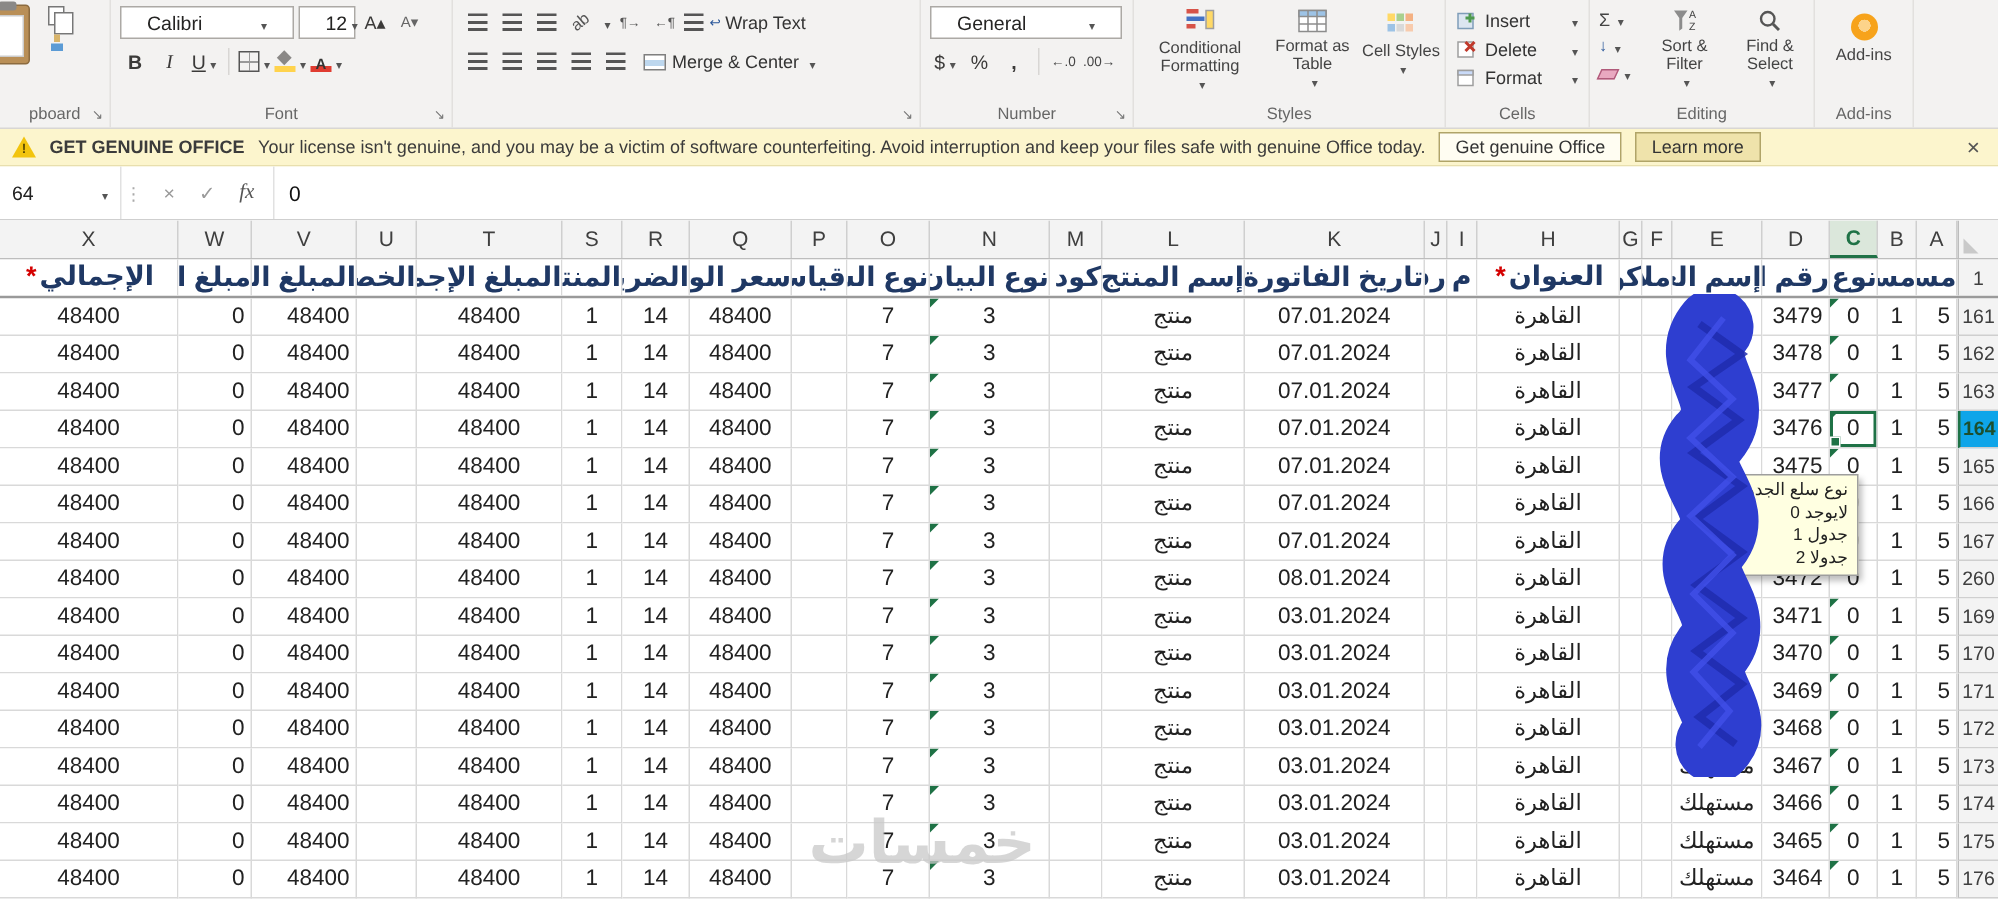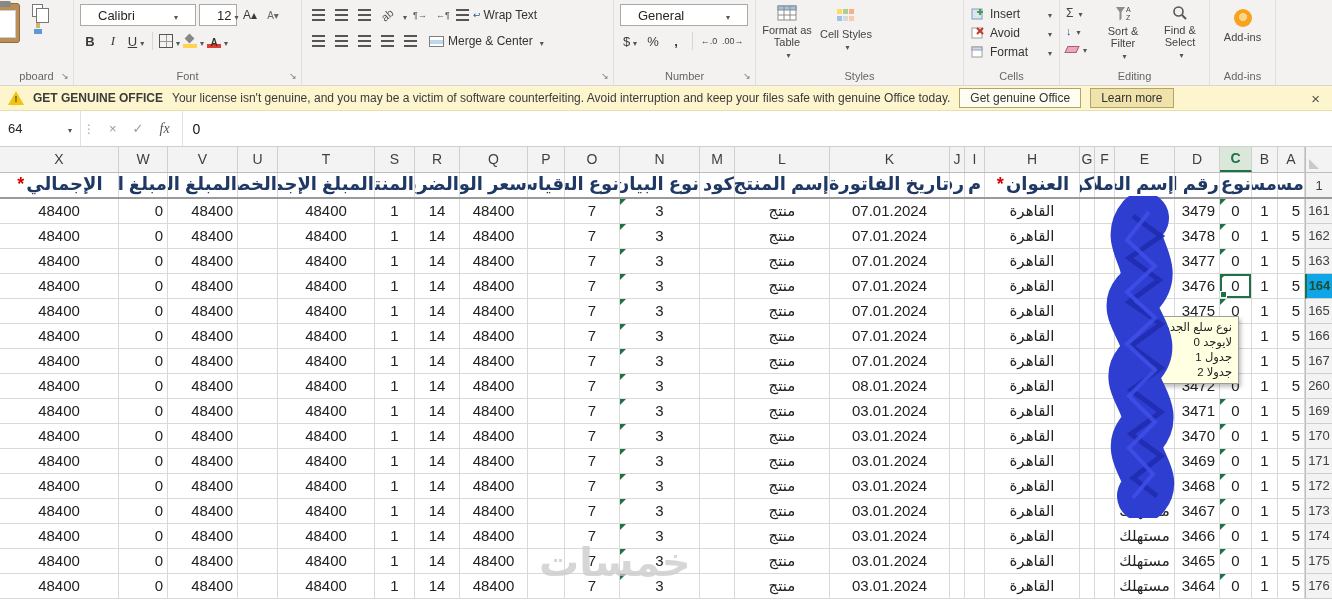--- a/index.html
+++ b/index.html
@@ -245,20 +245,32 @@
         <span class="btn b">,</span>
         <span class="vsep"></span>
         <span class="btn dec1"></span>
         <span class="btn dec2"></span>
       </div>
       <div class="lbl">Number</div>
       <span class="launcher"></span>
     </div>
 
     <div class="rg" style="width:208px;display:flex">
+      <span class="big" style="width:88px">
+        <span class="bicon">
+          <svg width="20" height="18" viewBox="0 0 20 18">
+              <rect x="1" y="1" width="8" height="3" fill="#d75348"></rect>
+              <rect x="1" y="6" width="12" height="3" fill="#4472c4"></rect>
+              <rect x="1" y="11" width="6" height="3" fill="#d75348"></rect>
+              <rect x="14" y="2" width="5" height="12" fill="#ffd966" stroke="#9e9e9e"></rect>
+            </svg>
+        </span>
+        <span>Conditional Formatting</span>
+        <span class="car"></span>
+      </span>
       <span class="big" style="width:62px">
         <span class="bicon">
           <svg width="20" height="16" viewBox="0 0 20 16">
               <rect x="1" y="1" width="18" height="14" fill="#fff" stroke="#8c8c8c"></rect>
               <rect x="1" y="1" width="18" height="4" fill="#9dc3e6" stroke="#8c8c8c"></rect>
               <line x1="7" y1="1" x2="7" y2="15" stroke="#8c8c8c"></line>
               <line x1="13" y1="1" x2="13" y2="15" stroke="#8c8c8c"></line>
               <line x1="1" y1="10" x2="19" y2="10" stroke="#8c8c8c"></line>
             </svg>
         </span>
@@ -291,21 +303,21 @@
           </svg>
         <span>Insert</span>
         <span class="car"></span>
       </div>
       <div class="crow">
         <svg width="14" height="13" viewBox="0 0 14 13">
             <rect x="1" y="2" width="10" height="10" fill="#fff" stroke="#9e9e9e"></rect>
             <line x1="6" y1="2" x2="12" y2="8" stroke="#c0392b" stroke-width="2"></line>
             <line x1="12" y1="2" x2="6" y2="8" stroke="#c0392b" stroke-width="2"></line>
           </svg>
-        <span>Avoid</span>
+        <span>Delete</span>
         <span class="car"></span>
       </div>
       <div class="crow">
         <svg width="14" height="13" viewBox="0 0 14 13">
             <rect x="1" y="2" width="10" height="10" fill="#fff" stroke="#9e9e9e"></rect>
             <rect x="1" y="2" width="10" height="3" fill="#c9daf8" stroke="#9e9e9e"></rect>
           </svg>
         <span>Format</span>
         <span class="car"></span>
       </div>

